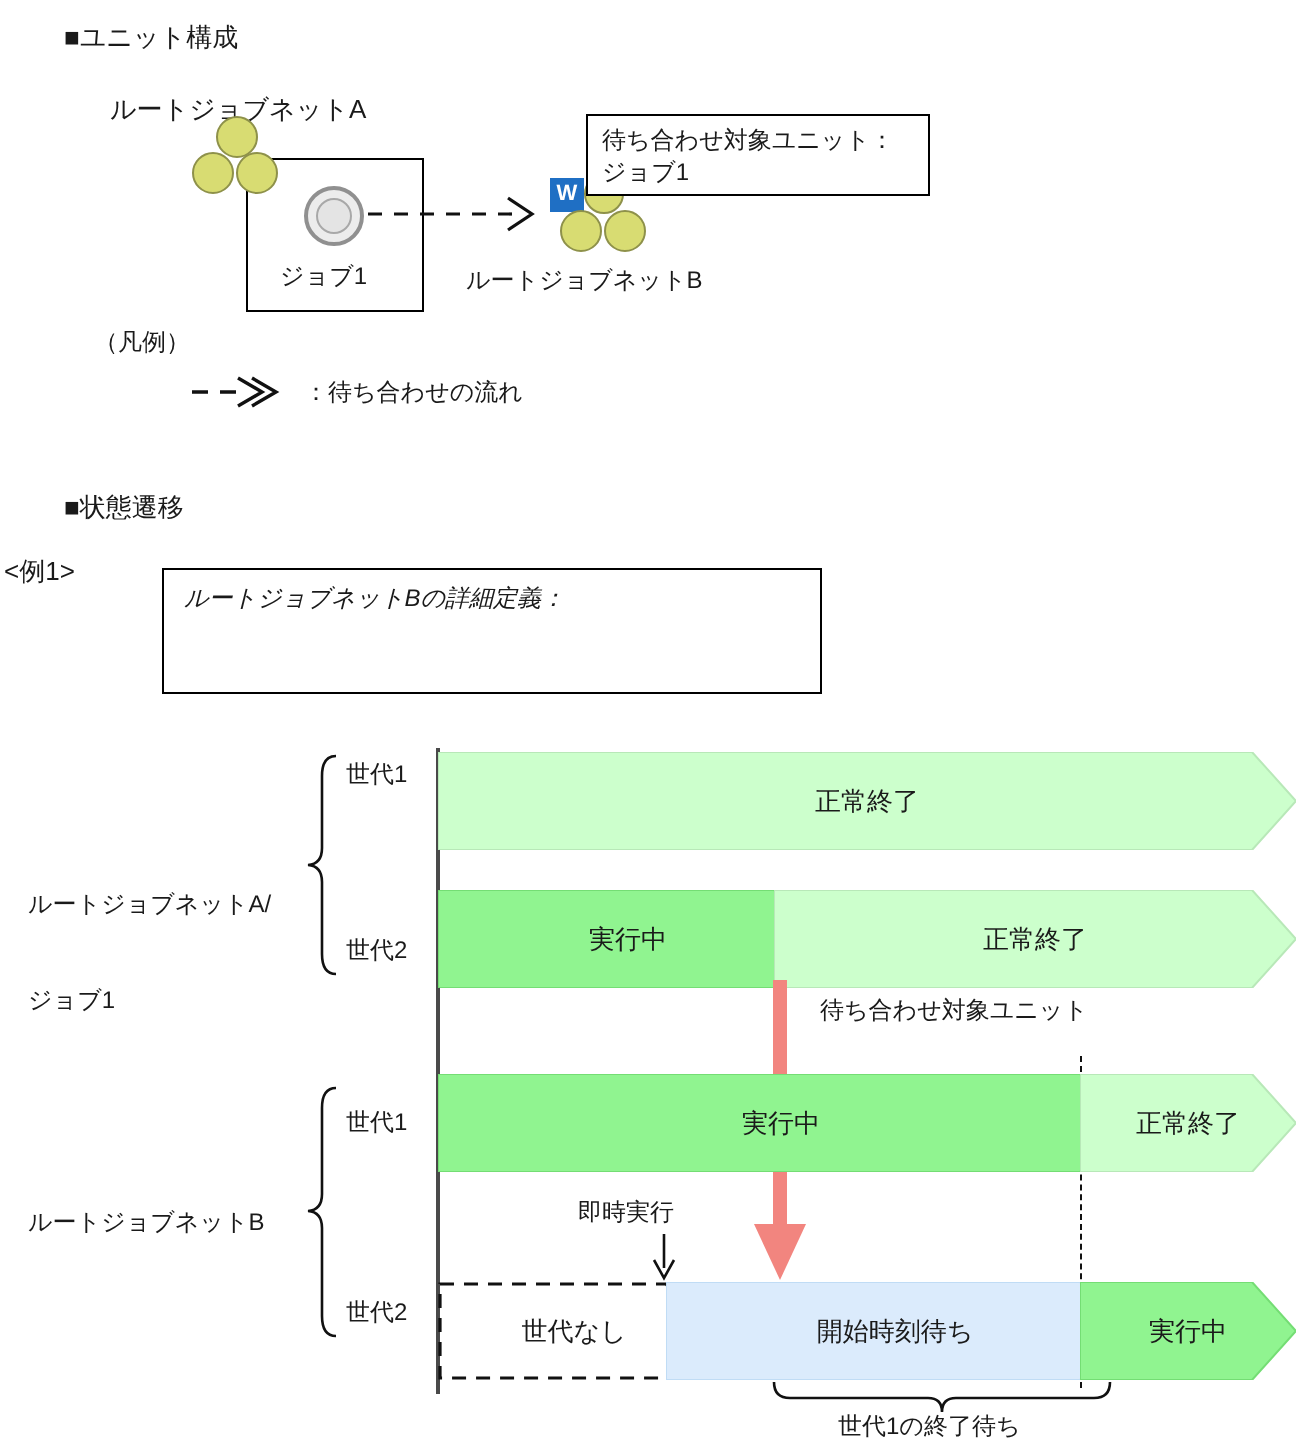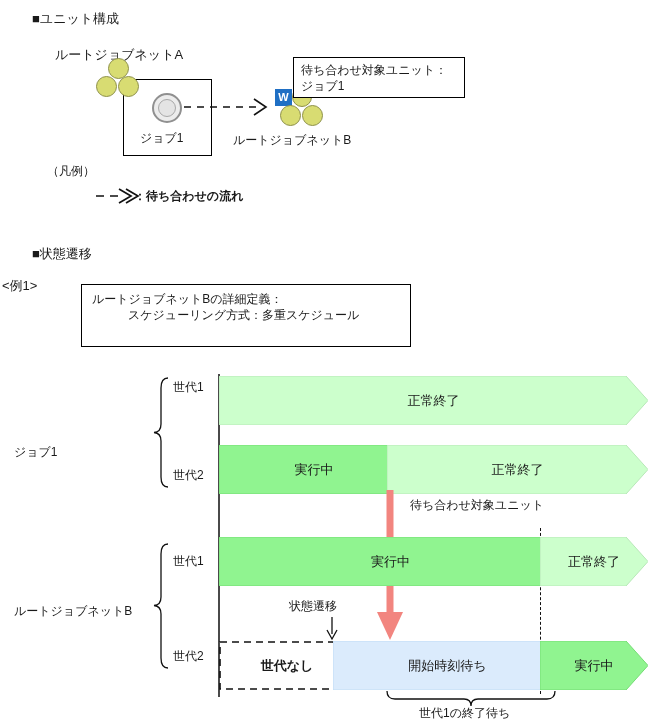--- a/index.html
+++ b/index.html
@@ -57,20 +57,21 @@
     border: 1.3px solid #000;
     background: #fff;
     box-sizing: border-box;
     padding: 4px 7px;
   }
   .defbox {
     border: 1.3px solid #000;
     background: #fff;
     box-sizing: border-box;
     padding: 6px 10px;
+    font-style: italic;
   }
 
   
   .axis {
     background: #4a4a4a;
     width: 1.6px;
   }
   .bar-wrap { position: absolute; }
   .bar-wrap svg { display: block; }
   .bar-label {
@@ -125,33 +126,33 @@
   <div class="txt-sm">待ち合わせ対象ユニット：</div>
   <div class="txt-sm">ジョブ1</div>
 </div>
 
 <div class="abs txt-sm" style="left:47px; top:163px;">（凡例）</div>
 <svg class="abs" style="left:96px; top:186px;" width="48" height="20">
   <line x1="0" y1="10" x2="27" y2="10" stroke="#111" stroke-width="1.7" stroke-dasharray="8,6"></line>
   <polyline points="23,3 35,10 23,17" fill="none" stroke="#111" stroke-width="1.7"></polyline>
   <polyline points="30,3 42,10 30,17" fill="none" stroke="#111" stroke-width="1.7"></polyline>
 </svg>
-<div class="abs txt-sm" style="left:134px; top:188px;font-weight:bold;">：待ち合わせの流れ</div>
+<div class="abs txt-sm" style="left:152px; top:188px;">：待ち合わせの流れ</div>
 
 <div class="abs hdr" style="left:32px; top:245px;">■状態遷移</div>
 <div class="abs txt" style="left:2px; top:277px;">&lt;例1&gt;</div>
 
 <div class="abs defbox" style="left:81px; top:284px; width:330px; height:63px;">
   <div class="txt-sm">ルートジョブネットBの詳細定義：</div>
-  <div class="txt-sm" style="padding-left:36px;">スケジューリング方式：多重スケジュール</div>
 </div>
 
 <div class="abs axis" style="left:218px; top:374px; height:323px;"></div>
 
 <div class="abs txt-sm" style="left:14px; top:412px;">
+  <div>ルートジョブネットA/</div>
   <div>ジョブ1</div>
 </div>
 <svg class="abs" style="left:152px; top:376px;" width="18" height="113">
   <path d="M16,2 Q9,2 9,12 L9,48 Q9,56 2,56.5 Q9,57 9,65 L9,101 Q9,111 16,111" fill="none" stroke="#111" stroke-width="1.3"></path>
 </svg>
 <div class="abs txt-sm" style="left:173px; top:379px;">世代1</div>
 <div class="abs txt-sm" style="left:173px; top:467px;">世代2</div>
 
 <div class="abs txt-sm" style="left:14px; top:603px;">ルートジョブネットB</div>
 <svg class="abs" style="left:152px; top:542px;" width="18" height="128">
@@ -195,31 +196,31 @@
   </svg>
   <div class="bar-label" style="padding-right:22px;">実行中</div>
 </div>
 <div class="bar-wrap" style="left:540px; top:537px; width:108px; height:49px;">
   <svg width="108" height="49" viewBox="0 0 108 49">
     <polygon points="0,0 86,0 108,24.5 86,49 0,49" fill="#ccffcc" stroke="#b8e8b8" stroke-width="1"></polygon>
   </svg>
   <div class="bar-label" style="padding-right:22px;">正常終了</div>
 </div>
 
-<div class="abs txt-sm" style="left:289px; top:598px;">状態遷移</div>
+<div class="abs txt-sm" style="left:289px; top:598px;">即時実行</div>
 <svg class="abs smallarrow" style="left:325px; top:617px;" width="15" height="24">
   <line x1="7" y1="0" x2="7" y2="17" stroke="#111" stroke-width="1.3"></line>
   <polyline points="2,13 7,22 12,13" fill="none" stroke="#111" stroke-width="1.3"></polyline>
 </svg>
 
 <div class="bar-wrap" style="left:219px; top:641px; width:136px; height:49px;">
   <svg width="136" height="49" viewBox="0 0 136 49">
     <polygon points="1,1 114,1 135,24.5 114,48 1,48" fill="#ffffff" stroke="#111" stroke-width="1.6" stroke-dasharray="7,5"></polygon>
   </svg>
-  <div class="bar-label" style="padding-right:22px;font-weight:bold;">世代なし</div>
+  <div class="bar-label" style="padding-right:22px;">世代なし</div>
 </div>
 <div class="bar-wrap" style="left:333px; top:641px; width:229px; height:49px;">
   <svg width="229" height="49" viewBox="0 0 229 49">
     <polygon points="0,0 207,0 229,24.5 207,49 0,49" fill="#dbebfc" stroke="#c0dcf5" stroke-width="1"></polygon>
   </svg>
   <div class="bar-label" style="padding-right:22px;">開始時刻待ち</div>
 </div>
 <div class="bar-wrap" style="left:540px; top:641px; width:108px; height:49px;">
   <svg width="108" height="49" viewBox="0 0 108 49">
     <polygon points="0,0 86,0 108,24.5 86,49 0,49" fill="#90f490" stroke="#74dd74" stroke-width="1"></polygon>

